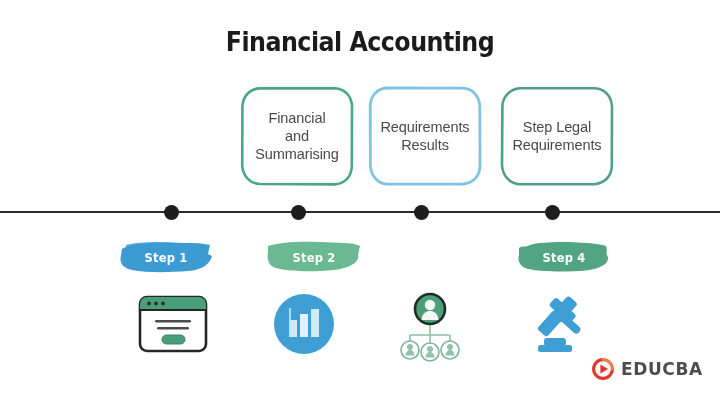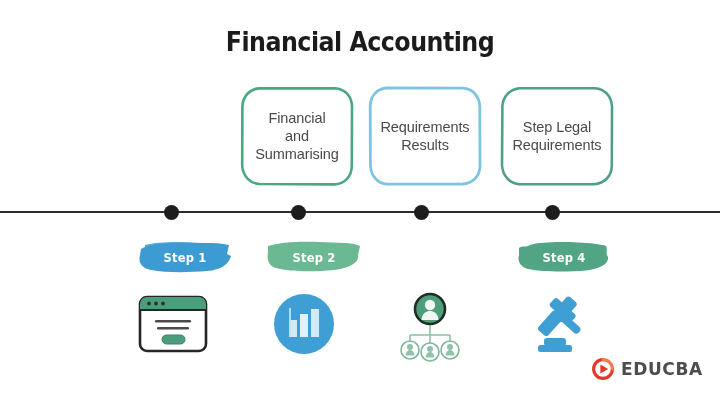--- a/index.html
+++ b/index.html
@@ -117,21 +117,21 @@
     display: flex;
     align-items: center;
     justify-content: center;
     color: #ffffff;
     font-size: 12.5px;
     font-weight: bold;
     font-family: "DejaVu Sans", sans-serif;
     transform: scaleX(0.92);
     letter-spacing: 0.2px;
   }
-  #step0 { left: 137px; }
+  #step0 { left: 118px; }
   #step1 { left: 266px; }
   #step2 { left: 389px; }
   #step3 { left: 516px; }
 
   
   .icon-slot {
     position: absolute;
     top: 288px;
     width: 80px;
     height: 76px;

